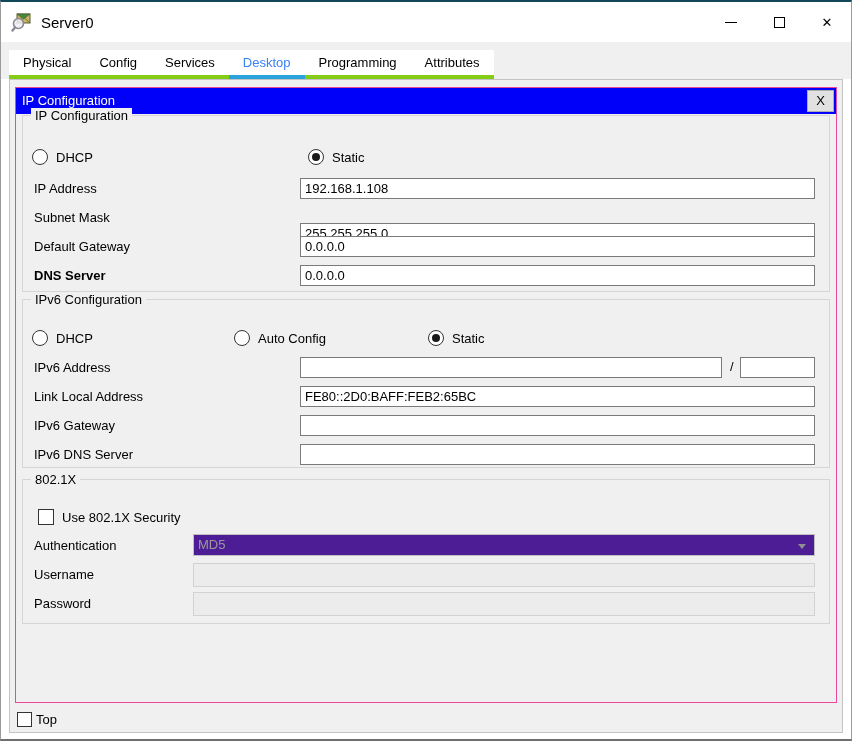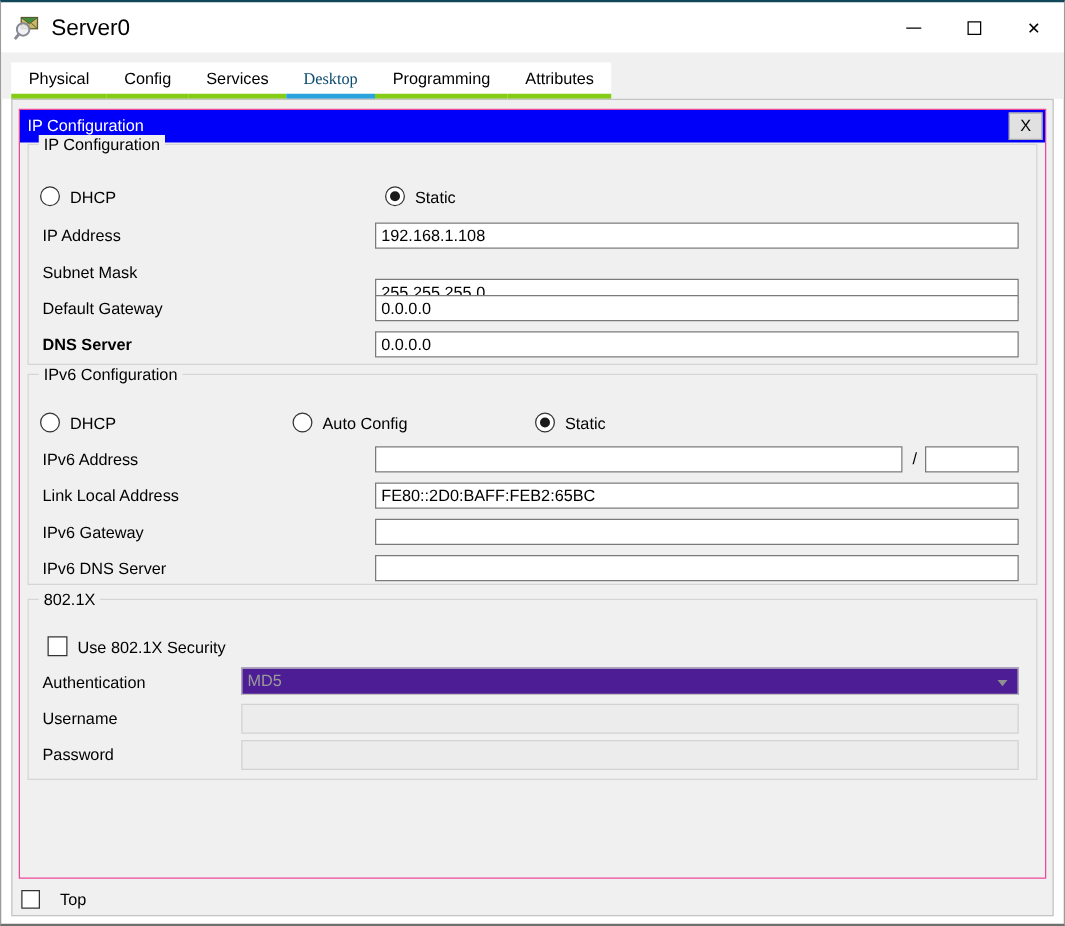--- a/index.html
+++ b/index.html
@@ -8,32 +8,32 @@
 
   .window {
     position:relative; width:852px; height:741px; background:#fff;
     border-top:2px solid #10485a; border-left:1px solid #9b9b9b;
     border-right:1px solid #9b9b9b; border-bottom:2px solid #6f6f6f;
   }
 
   
   .titlebar { position:absolute; top:0; left:0; right:0; height:40px; background:#fff; display:flex; align-items:center; padding-left:10px; }
   .app-icon { width:22px; height:22px; display:inline-block; }
-  .title-text { margin-left:8px; font-size:18px; }
+  .title-text { margin-left:8px; font-size:15px; }
   .win-controls { position:absolute; right:0; top:0; height:40px; display:flex; }
   .win-btn { width:48px; height:40px; display:flex; align-items:center; justify-content:center; cursor:default; }
   .glyph-min { display:inline-block; width:12px; border-top:1px solid #000; }
   .glyph-max { display:inline-block; width:11px; height:11px; border:1px solid #000; }
   .glyph-close { font-size:13px; line-height:1; }
 
   
   .tabstrip { position:absolute; top:40px; left:0; right:0; height:37px; background:#f0f0f0; padding:8px 0 0 8px; }
   .tabs { display:inline-flex; background:#fff; }
   .tab { padding:0 14px; line-height:25px; border-bottom:8px solid #84cc16; cursor:default; white-space:nowrap; }
-  .tab.active { color:#0c4a6e; border-bottom-color:#29a3dc;font-family:Liberation Serif, serif; }
+  .tab.active { color:#3b82f6; border-bottom-color:#29a3dc; }
 
   
   .tab-page { position:absolute; top:77px; left:8px; right:8px; bottom:6px; background:#f0f0f0; border:1px solid #c4c4c4; }
 
   
   .dialog { position:absolute; left:5px; right:5px; top:7px; height:616px; background:#f0f0f0; border:1px solid #ec4899; }
   .dlg-titlebar { position:relative; height:26px; background:#0000fa; color:#fff; line-height:26px; padding-left:6px; }
   .dlg-close { position:absolute; top:2px; right:2px; width:27px; height:22px; background:#e1e1e1; border:1px solid #adadad; font-family:"Liberation Sans", sans-serif; font-size:13px; color:#000; text-align:center; line-height:20px; cursor:default; }
 
   
@@ -51,21 +51,21 @@
   .radio-item { position:absolute; display:flex; align-items:center; gap:8px; cursor:default; }
   .radio { width:16px; height:16px; border:1px solid #333; border-radius:50%; background:#fff; position:relative; flex:0 0 auto; }
   .radio.checked::after { content:""; position:absolute; left:3px; top:3px; width:8px; height:8px; border-radius:50%; background:#1a1a1a; }
 
   .checkbox { display:inline-block; width:16px; height:16px; border:1px solid #333; background:#fff; flex:0 0 auto; }
   .checkbox.small { width:15px; height:15px; }
 
   .slash { position:absolute; }
 
   
-  .footer-row { position:absolute; left:7px; top:632px; display:flex; align-items:center; gap:16px; }
+  .footer-row { position:absolute; left:7px; top:632px; display:flex; align-items:center; gap:4px; }
 </style>
 </head>
 <body>
 
 <div class="window">
 
   <div class="titlebar">
     <span class="app-icon">
       <svg width="22" height="22" viewBox="0 0 22 22">
         <rect x="6" y="3" width="13" height="9" fill="#c9b768" stroke="#5a5a30" stroke-width="1"></rect>

